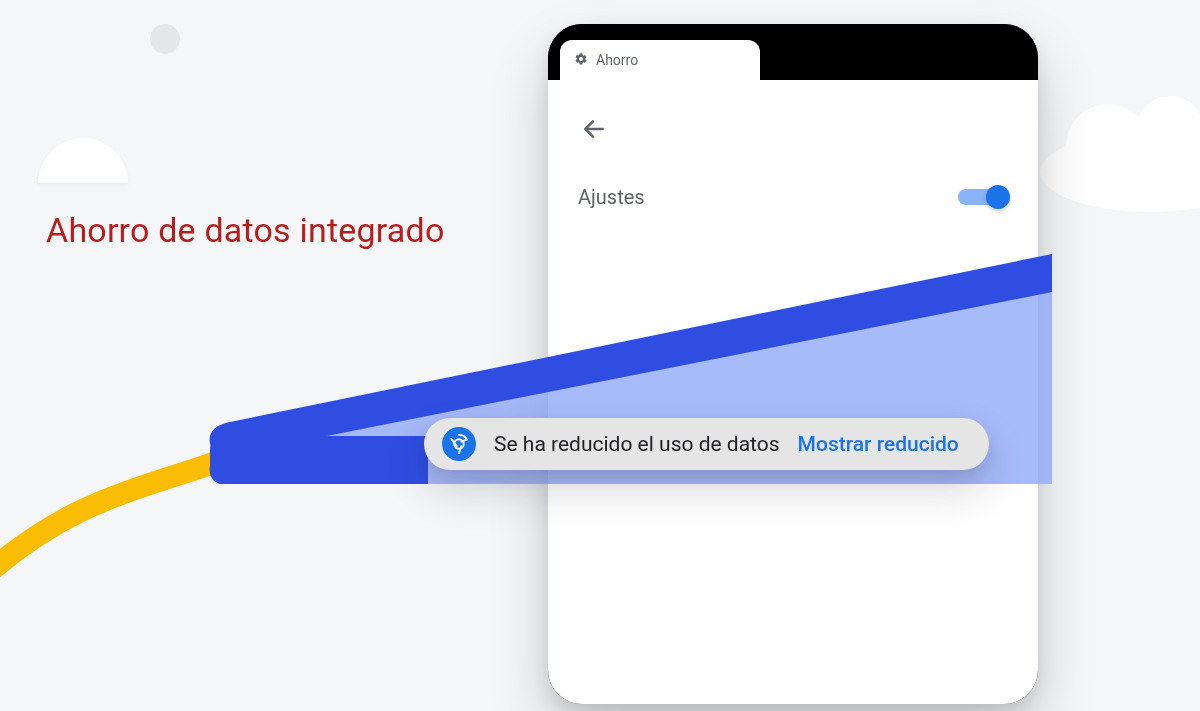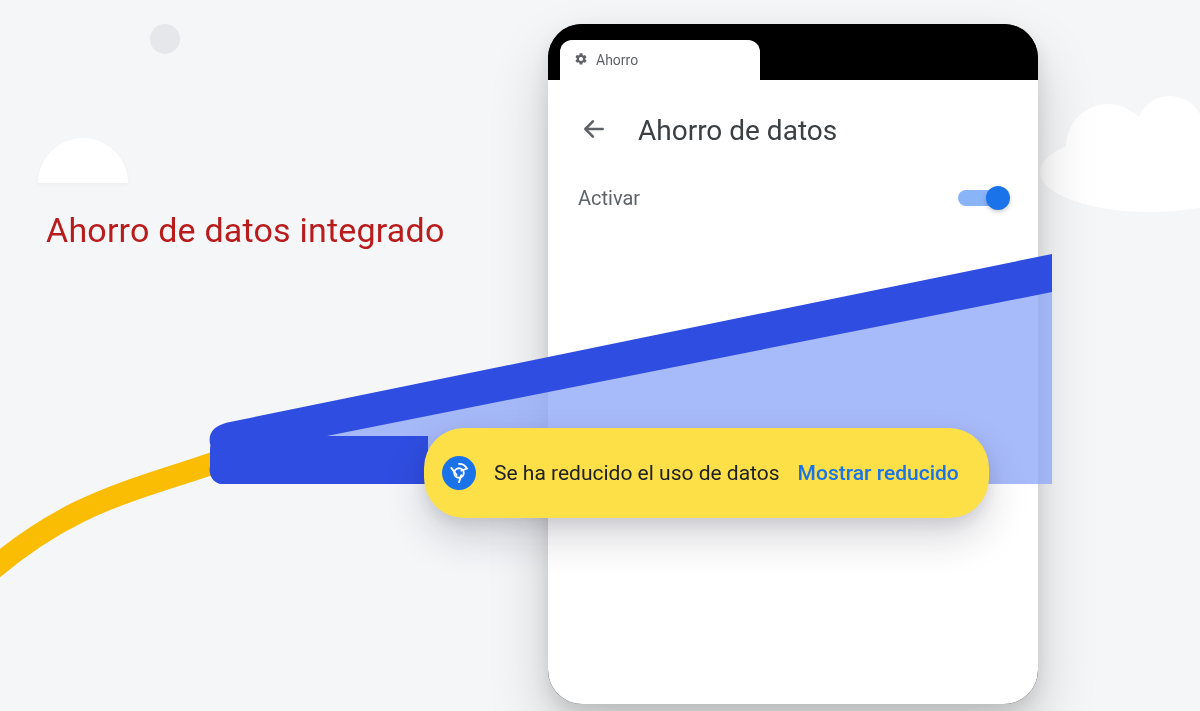--- a/index.html
+++ b/index.html
@@ -132,24 +132,24 @@
   
   .wedge {
     position:absolute; left:180px; top:254px;
     width:880px; height:260px;
     pointer-events:none;
   }
   .wedge svg { display:block; }
 
   
   .pill {
-    position:absolute; left:424px; top:428px;
-    height:90px;
+    position:absolute; left:424px; top:418px;
+    height:52px;
     padding:0 30px 0 18px;
-    background:#fde047; border-radius:40px;
+    background:#e5e5e5; border-radius:40px;
     display:flex; align-items:center; gap:18px;
     box-shadow: var(--pill-shadow);
   }
   .pill .msg { font-size:21px; color:#202124; }
   .pill .link { font-size:21px; color:#1a73e8; font-weight:500; cursor:pointer; }
   .chrome-badge {
     width:34px; height:34px; border-radius:50%;
     background:#1a73e8; display:flex; align-items:center; justify-content:center;
   }
 </style>
@@ -191,25 +191,24 @@
     <div class="screen">
       <div class="header-row">
         <button class="back-btn">
           <span>
             <svg width="26" height="26" viewBox="0 0 24 24" fill="none" stroke="#5f6368" stroke-width="2.4" stroke-linecap="round" stroke-linejoin="round">
                 <line x1="20" y1="12" x2="5" y2="12"></line>
                 <polyline points="11 5 4 12 11 19"></polyline>
               </svg>
           </span>
         </button>
-        <div class="page-title">Ahorro de datos</div>
       </div>
 
       <div class="toggle-row">
-        <div class="toggle-label">Activar</div>
+        <div class="toggle-label">Ajustes</div>
         <div class="switch" aria-checked="on">
           <div class="switch-track"></div>
           <div class="switch-thumb"></div>
         </div>
       </div>
 
       <div class="chart-area"></div>
 
       <div class="stats-row">
         <div class="stat used">

